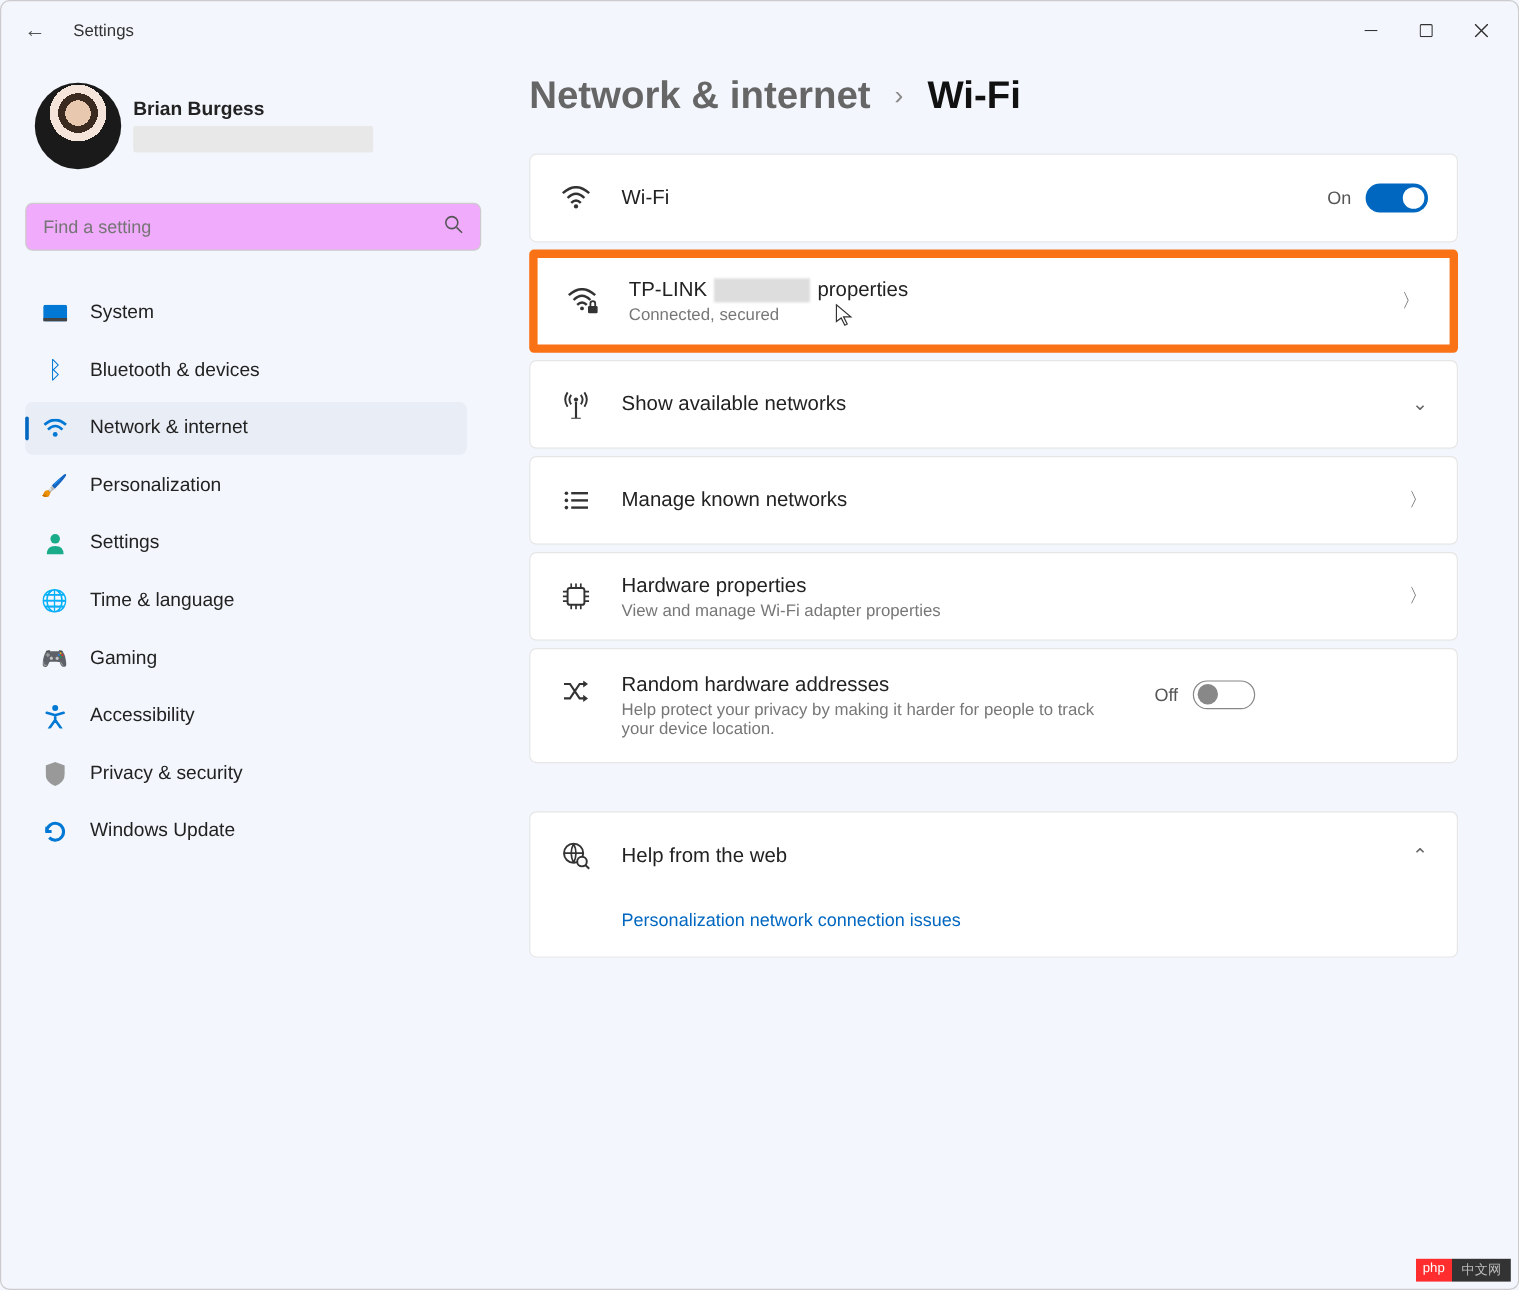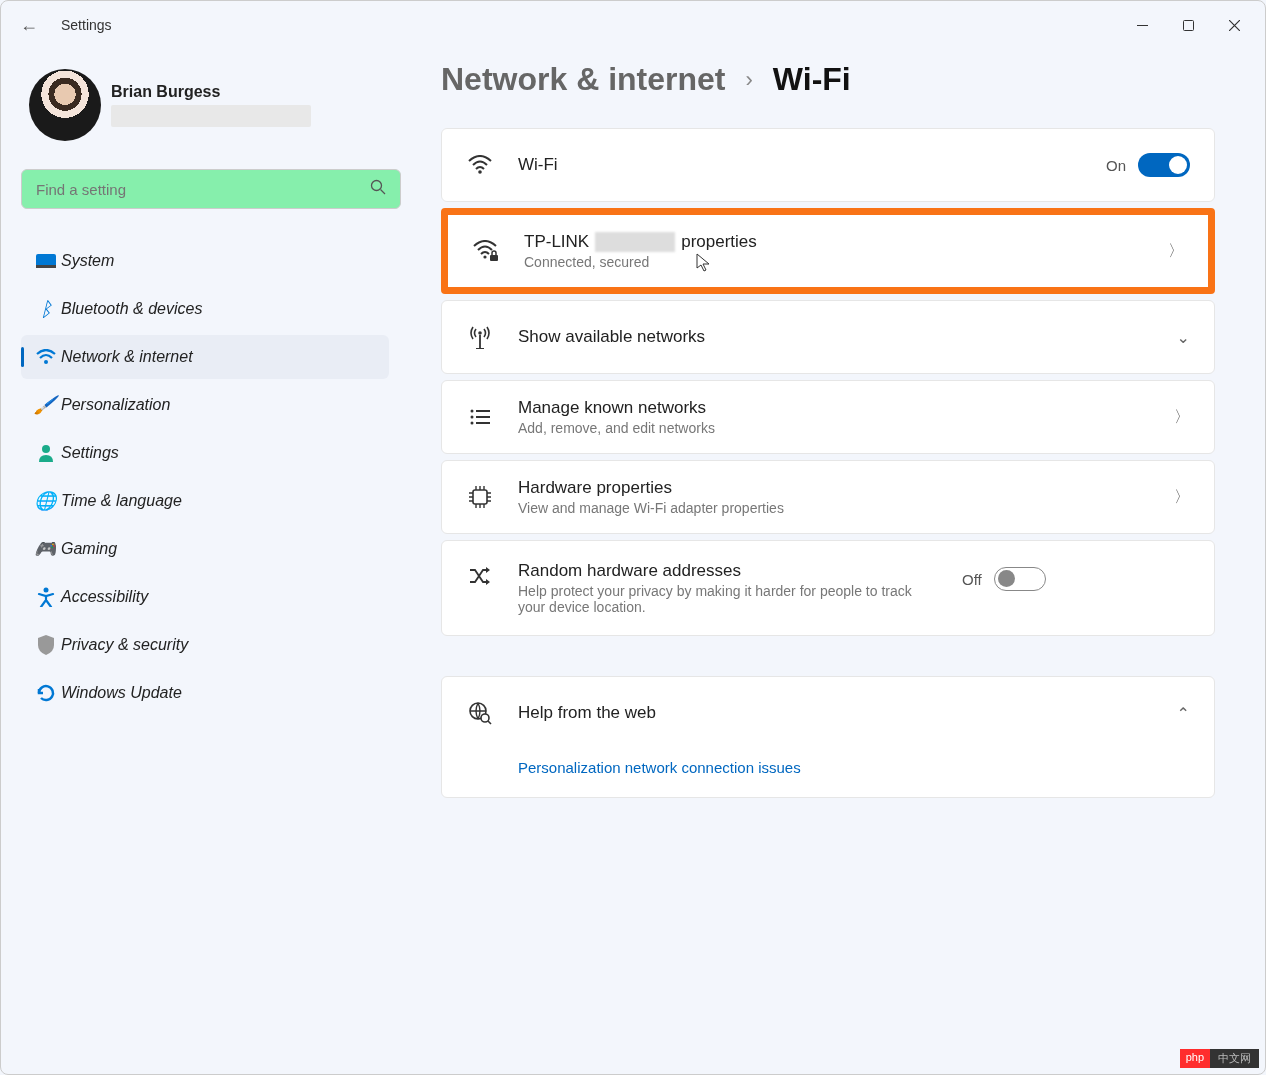--- a/index.html
+++ b/index.html
@@ -8,24 +8,24 @@
 .back-btn { width: 40px; display: flex; justify-content: center; font-size: 18px; color: #555; cursor: pointer; }
 .app-title { font-size: 14px; color: #333; margin-left: 12px; text-align: center; }
 .win-controls { margin-left: auto; display: flex; }
 .win-btn { width: 46px; height: 32px; display: flex; align-items: center; justify-content: center; color: #333; font-size: 14px; cursor: pointer; }
 .layout { display: flex; height: calc(100% - 48px); }
 .sidebar { width: 400px; padding: 20px 12px 0 20px; }
 .user-row { display: flex; align-items: center; gap: 10px; margin-bottom: 28px; padding-left: 8px; }
 .avatar { width: 72px; height: 72px; border-radius: 50%; background: radial-gradient(circle at 50% 35%, #e8c9b0 0 18%, #3a2a20 18% 28%, #f4e4da 28% 40%, #1a1a1a 40% 100%); }
 .user-name { font-size: 16px; font-weight: 600; color: #222; }
 .user-email { width: 200px; height: 22px; background: #e8e8e8; margin-top: 4px; border-radius: 2px; }
-.search-box { display: flex; align-items: center; background: #86efac; border: 1px solid #ccc; border-radius: 6px; height: 40px; padding: 0 14px; margin-bottom: 30px; width: 380px; }
+.search-box { display: flex; align-items: center; background: #f0abfc; border: 1px solid #ccc; border-radius: 6px; height: 40px; padding: 0 14px; margin-bottom: 30px; width: 380px; }
 .search-box input { border: none; outline: none; flex: 1; font-size: 15px; background: transparent; color: #666; }
 .nav { display: flex; flex-direction: column; gap: 4px; }
-.nav-item { display: flex; align-items: center; gap: 4px; height: 44px; padding: 0 14px; border-radius: 6px; cursor: pointer; font-size: 16px; color: #222; position: relative; font-style: italic; }
+.nav-item { display: flex; align-items: center; gap: 18px; height: 44px; padding: 0 14px; border-radius: 6px; cursor: pointer; font-size: 16px; color: #222; position: relative; }
 .nav-item.active { background: #e9edf5; }
 .nav-item.active::before { content: ""; position: absolute; left: 0; top: 12px; bottom: 12px; width: 3px; background: #0067c0; border-radius: 2px; }
 .nav-icon { width: 22px; height: 22px; display: flex; align-items: center; justify-content: center; font-size: 18px; }
 .main { flex: 1; padding: 12px 50px 0 40px; overflow-y: auto; }
 .breadcrumb { display: flex; align-items: center; gap: 20px; margin-bottom: 30px; }
 .bc-parent { font-size: 32px; font-weight: 600; color: #666; cursor: pointer; }
 .bc-sep { font-size: 22px; color: #888; }
 .bc-current { font-size: 32px; font-weight: 600; color: #111; }
 .card { background: #fff; border: 1px solid #e6e6e6; border-radius: 6px; margin-bottom: 6px; }
 .card-row { display: flex; align-items: center; min-height: 72px; padding: 14px 24px; gap: 24px; cursor: pointer; }
@@ -246,21 +246,20 @@
               <circle cx="2" cy="2" r="1.5" fill="#333"></circle>
               <rect x="6" y="1" width="14" height="2" fill="#333"></rect>
               <circle cx="2" cy="8" r="1.5" fill="#333"></circle>
               <rect x="6" y="7" width="14" height="2" fill="#333"></rect>
               <circle cx="2" cy="14" r="1.5" fill="#333"></circle>
               <rect x="6" y="13" width="14" height="2" fill="#333"></rect>
             </svg>
           </div>
         <div class="card-body">
           <div class="card-title">Manage known networks</div>
-          <div class="card-sub">Add, remove, and edit networks</div>
         </div>
         <div class="card-action">
             <span class="chevron">〉</span>
           </div>
       </div>
     </div>
 
     <div class="card">
       <div class="card-row">
         <div class="card-icon">

